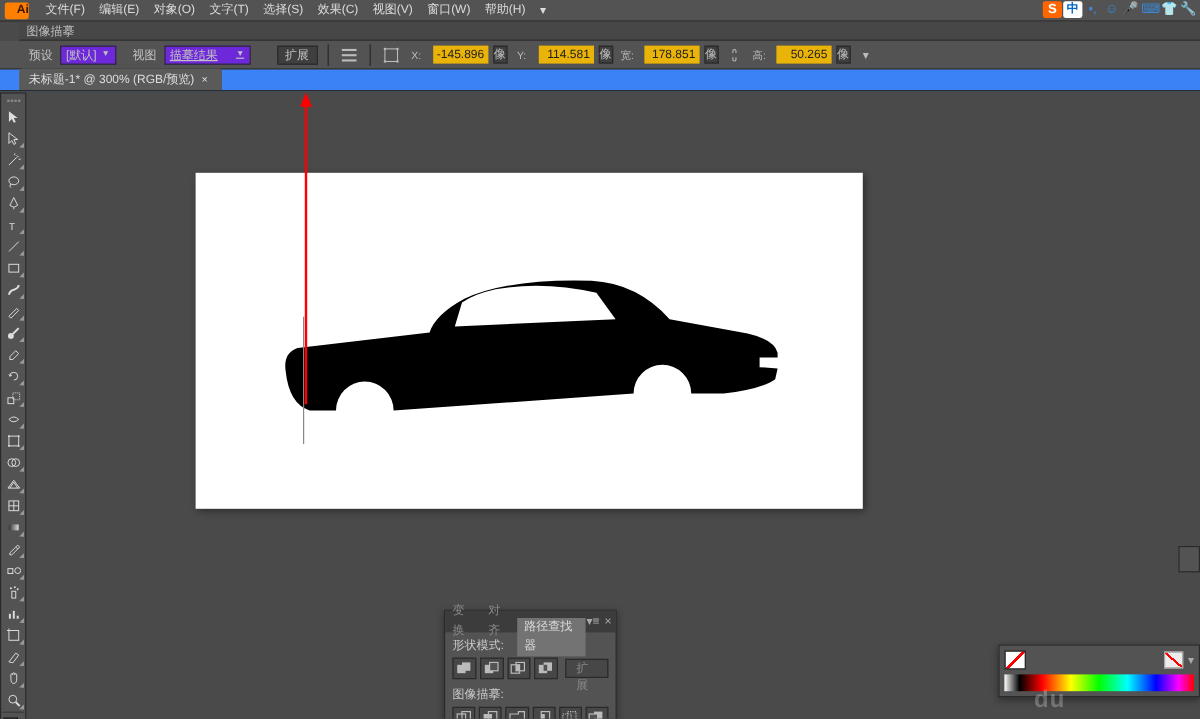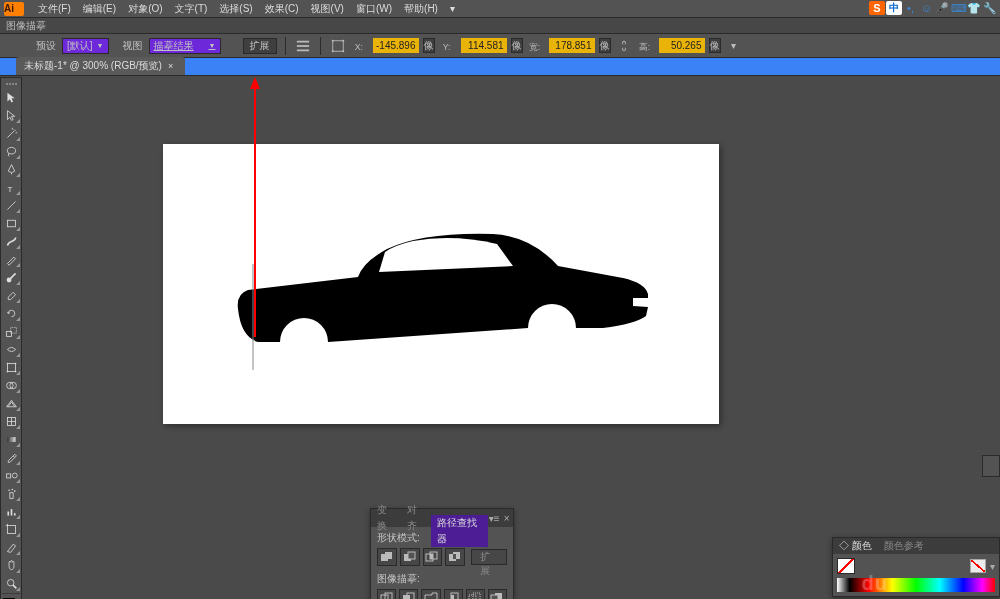--- a/index.html
+++ b/index.html
@@ -1,35 +1,35 @@
 <!DOCTYPE html>
 <html><head>
 <meta charset="utf-8">
 <style>
 * { margin: 0; padding: 0; box-sizing: border-box; font-family: "Microsoft YaHei", Arial, sans-serif; font-size: 10px; user-select: none; }
 body { width: 1000px; height: 599px; background: #4a4a4a; overflow: hidden; position: relative; color: #c0c0c0; }
 
 
 .menubar { height: 18px; background: #535353; display: flex; align-items: center; padding-left: 4px; border-bottom: 1px solid #2a2a2a; }
-.menubar .ai-logo { width: 20px; height: 14px; background: #ff7f00; color: #3a1800; font-weight: bold; text-align: left; line-height: 14px; font-size: 10px; margin-right: 8px; border-radius: 2px; }
+.menubar .ai-logo { width: 20px; height: 14px; background: #ff7f00; color: #3a1800; font-weight: bold; text-align: right; line-height: 14px; font-size: 10px; margin-right: 8px; border-radius: 2px; }
 .menubar .menu-item { padding: 0 6px; line-height: 18px; color: #dcdcdc; cursor: pointer; }
 .menubar .menu-arrow { margin-left: 6px; color: #dcdcdc; }
 
 
 .ime-bar { position: absolute; top: 0; right: 2px; height: 16px; display: flex; align-items: center; gap: 1px; z-index: 100; }
 .ime-bar .ime-logo { width: 16px; height: 14px; background: #ff6600; color: #fff; font-weight: bold; border-radius: 2px; text-align: center; line-height: 14px; font-size: 11px; }
 .ime-bar .ime-lang { background: #fff; color: #0066cc; border-radius: 2px; padding: 0 3px; font-weight: bold; line-height: 14px; }
 .ime-bar .ime-icon { width: 15px; height: 14px; color: #3a88d6; text-align: center; line-height: 14px; font-size: 11px; }
 
 
-.controlbar { height: 16px; background: #474747; border-bottom: 1px solid #2a2a2a; display: flex; align-items: center; padding-left: 6px; color: #bcbcbc; }
+.controlbar { height: 16px; background: #474747; border-bottom: 1px solid #2a2a2a; display: flex; align-items: center; padding-left: 6px; color: #bcbcbc; margin-left: 16px; }
 .controlbar .ctrl-label { margin-right: 6px; }
 
 
-.optionsbar { height: 24px; background: #535353; border-bottom: 1px solid #2a2a2a; display: flex; align-items: center; padding-left: 36px; gap: 4px; }
+.optionsbar { height: 24px; background: #535353; border-bottom: 1px solid #2a2a2a; display: flex; align-items: center; padding-left: 24px; gap: 4px; }
 .optionsbar .opt-label { color: #c0c0c0; margin-right: 2px; }
 .optionsbar .opt-dropdown { height: 16px; background: #6d28d9; border: 1px solid #2a2a2a; padding: 0 4px; display: flex; align-items: center; gap: 4px; color: #c0c0c0; min-width: 40px; }
 .optionsbar .opt-dropdown.wide { min-width: 72px; text-decoration: underline; }
 .optionsbar .opt-dropdown .caret { font-size: 7px; margin-left: auto; }
 .optionsbar .opt-btn { height: 16px; padding: 0 6px; background: #3f3f3f; border: 1px solid #2a2a2a; color: #c0c0c0; display: flex; align-items: center; }
 .optionsbar .divider { width: 1px; height: 18px; background: #2a2a2a; margin: 0 4px; }
 .optionsbar .opt-icon { width: 18px; height: 16px; display: flex; align-items: center; justify-content: center; color: #bcbcbc; }
 .optionsbar .opt-icon svg { width: 14px; height: 14px; }
 .optionsbar .val-box { height: 15px; background: #eab308; color: #222; padding: 0 3px; line-height: 15px; min-width: 46px; text-align: right; }
 .optionsbar .unit-box { height: 15px; width: 12px; background: #3f3f3f; border: 1px solid #2a2a2a; color: #bcbcbc; text-align: center; line-height: 13px; }
@@ -53,21 +53,21 @@
 
 .canvas-area { position: absolute; left: 23px; top: 77px; right: 0; bottom: 0; background: #4a4a4a; overflow: hidden; }
 .artboard { position: absolute; left: 140px; top: 67px; width: 556px; height: 280px; background: #fff; box-shadow: 2px 2px 6px rgba(0,0,0,.4); }
 .artboard svg { width: 100%; height: 100%; }
 .anno-arrow { position: absolute; left: 222px; top: 0; }
 
 
 .pf-panel { position: absolute; left: 347px; top: 431px; width: 144px; background: #535353; border: 1px solid #2a2a2a; box-shadow: 0 2px 6px rgba(0,0,0,.4); }
 .pf-tabs { height: 18px; display: flex; align-items: center; background: #3c3c3c; }
 .pf-tabs .pf-tab { padding: 0 6px; line-height: 16px; color: #888; }
-.pf-tabs .pf-tab.active { background: #4c1d95; color: #dcdcdc; margin-top: 25px; }
+.pf-tabs .pf-tab.active { background: #737373; color: #dcdcdc; margin-top: 25px; }
 .pf-tabs .pf-tab-spacer { flex: 1; }
 .pf-tabs .pf-menu { width: 14px; text-align: center; color: #aaa; }
 .pf-tabs .pf-close { width: 14px; text-align: center; color: #aaa; }
 .pf-body { padding: 4px 6px 6px 6px; }
 .pf-label { color: #c8c8c8; margin-bottom: 3px; }
 .pf-row { display: flex; gap: 3px; align-items: center; }
 .pf-row .pf-btn { width: 22px; height: 18px; background: #474747; border: 1px solid #2a2a2a; display: flex; align-items: center; justify-content: center; }
 .pf-row .pf-btn svg { width: 14px; height: 12px; }
 .pf-row .pf-spacer { flex: 1; }
 .pf-row .pf-expand { height: 16px; padding: 0 8px; background: #474747; border: 1px solid #2a2a2a; color: #888; }
@@ -494,24 +494,20 @@
               <rect x="5" y="1" width="7" height="7" fill="#bbb"></rect>
               <rect x="1" y="3" width="7" height="7" fill="#535353" stroke="#bbb"></rect>
             </svg>
           </div>
       </div>
     </div>
   </div>
 
   <div class="rpanel-stub"></div>
   <div class="rpanel-color">
-    <div class="rpc-tabs">
-      <div class="rpc-tab">◇ <span>颜色</span></div>
-      <div class="rpc-tab dim">颜色参考</div>
-    </div>
     <div class="rpc-body">
       <div class="rpc-swatch"></div>
       <div class="rpc-spacer"></div>
       <div class="rpc-none"></div>
       <div style="color:#aaa">▾</div>
     </div>
     <div class="rpc-strip"></div>
   </div>
 
   <div class="du-wm">du</div>

